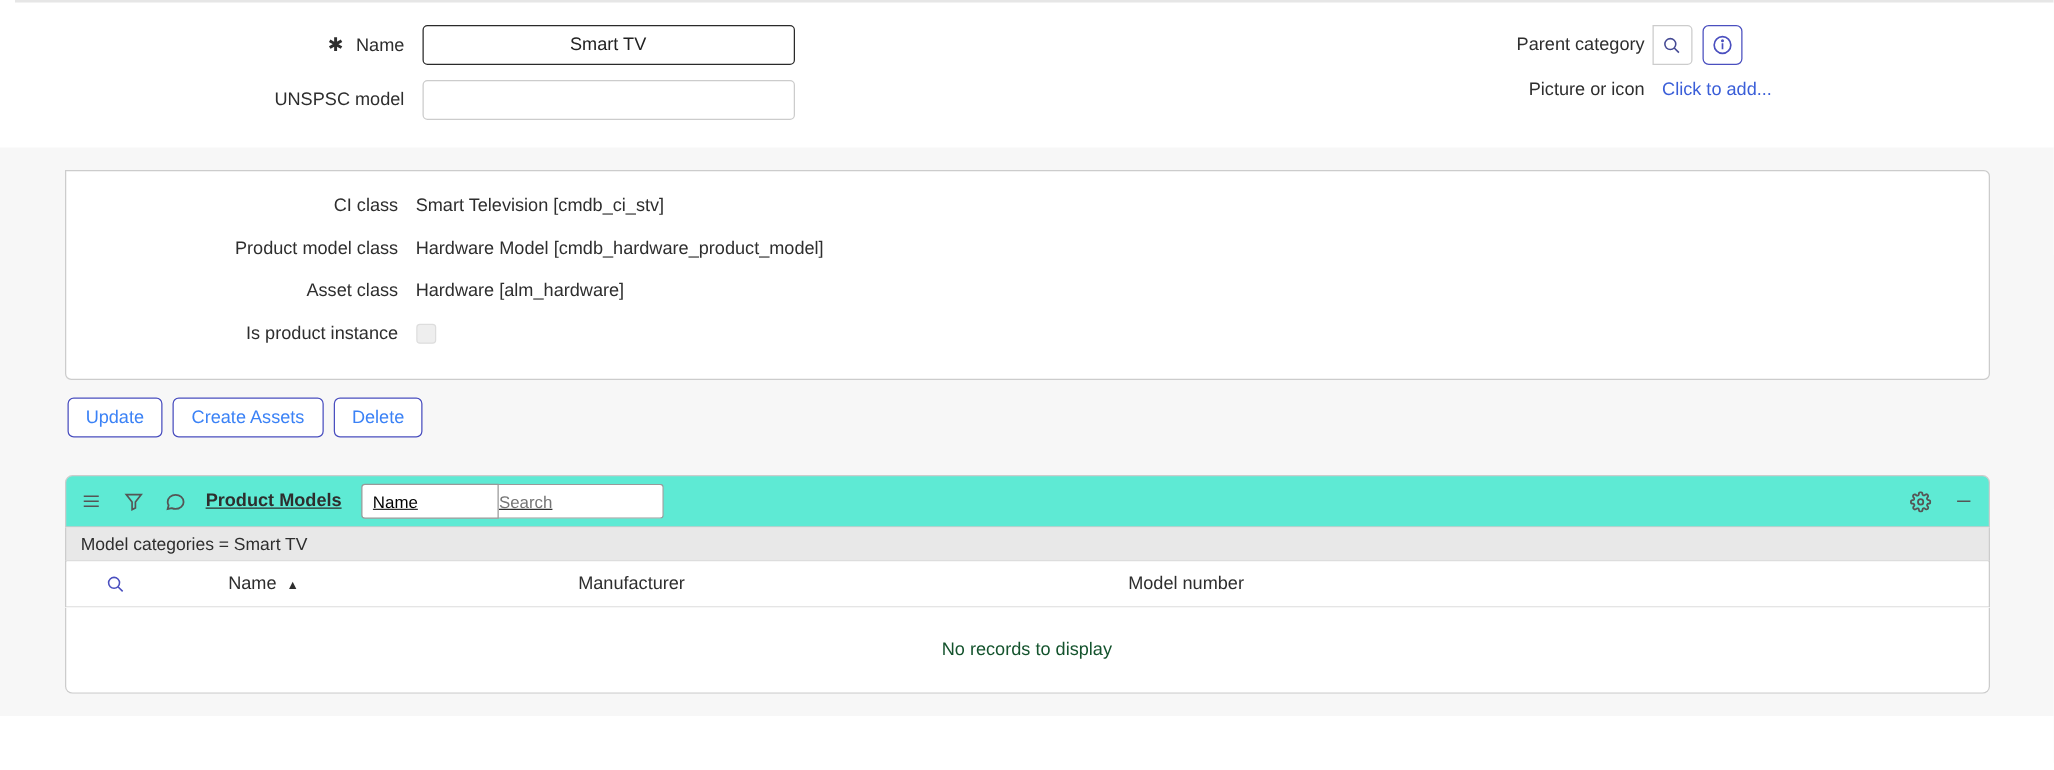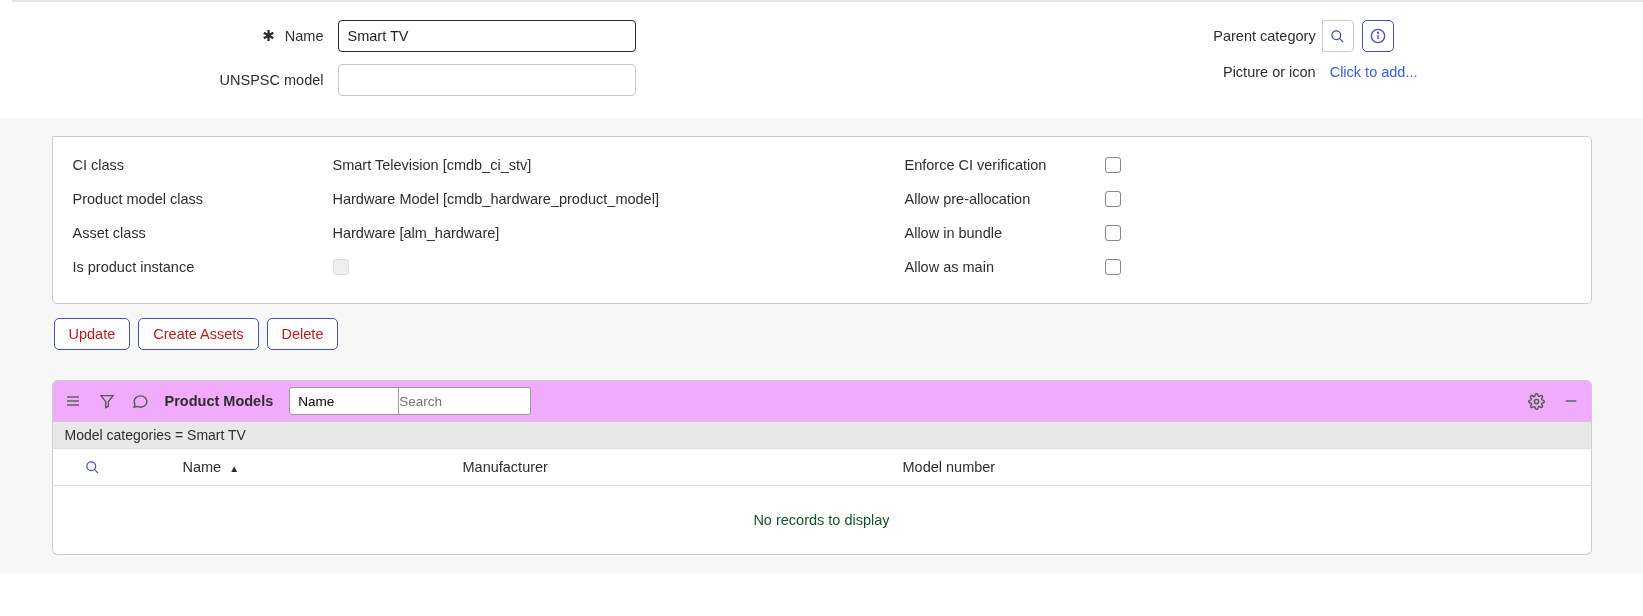--- a/index.html
+++ b/index.html
@@ -45,20 +45,21 @@
     font-size: 15px;
   }
   .text-input {
     width: 298px;
     height: 32px;
     border: 1px solid #ccc;
     border-radius: 4px;
     padding: 0 9px;
     font-size: 14.5px;
     color: #222;
+    text-align: center;
   }
   .text-input.focused {
     border: 1px solid #2a2a2a;
   }
   .parent-cat-wrap {
     display: flex;
     align-items: center;
     gap: 8px;
   }
   .parent-input {
@@ -144,21 +145,21 @@
     gap: 18px;
   }
   .panel-col.left { margin-left: 20px; }
   .panel-col.right { margin-right: 470px; }
   .panel-row {
     display: flex;
     align-items: center;
   }
   .panel-label {
     width: 260px;
-    text-align: left;
+    text-align: right;
     padding-right: 14px;
     font-size: 14.5px;
   }
   .panel-label.right-lbl { width: 200px; }
   .panel-value {
     font-size: 14.5px;
   }
   .checkbox {
     width: 16px;
     height: 16px;
@@ -176,36 +177,37 @@
   .action-row {
     display: flex;
     gap: 8px;
     margin: 14px 0 0 2px;
   }
   .action-btn {
     padding: 7px 14px;
     border: 1px solid #4a4fbf;
     border-radius: 5px;
     background: #fff;
-    color: #b91c1c;
+    color: #3b82f6;
     font-size: 14.5px;
     cursor: pointer;
   }
 
   .list-section {
     margin-top: 30px;
   }
   .list-toolbar {
     display: flex;
     align-items: center;
-    background: #f0abfc;
+    background: #5eead4;
     border: 1px solid #ccc;
     border-radius: 6px 6px 0 0;
     padding: 6px 10px;
     gap: 14px;
+    text-decoration: underline;
   }
   .toolbar-spacer { flex: 1; }
   .list-title {
     font-weight: 600;
     font-size: 14.5px;
     margin-right: 2px;
   }
   .select-wrap {
     display: flex;
     align-items: center;
@@ -345,38 +347,20 @@
         </div>
         <div class="panel-row">
           <div class="panel-label">Asset class</div>
           <div class="panel-value">Hardware [alm_hardware]</div>
         </div>
         <div class="panel-row">
           <div class="panel-label">Is product instance</div>
           <div class="checkbox disabled"></div>
         </div>
       </div>
-      <div class="panel-col right">
-        <div class="panel-row">
-          <div class="panel-label right-lbl">Enforce CI verification</div>
-          <div class="checkbox"></div>
-        </div>
-        <div class="panel-row">
-          <div class="panel-label right-lbl">Allow pre-allocation</div>
-          <div class="checkbox"></div>
-        </div>
-        <div class="panel-row">
-          <div class="panel-label right-lbl">Allow in bundle</div>
-          <div class="checkbox"></div>
-        </div>
-        <div class="panel-row">
-          <div class="panel-label right-lbl">Allow as main</div>
-          <div class="checkbox"></div>
-        </div>
-      </div>
     </div>
 
     <div class="action-row">
       <button class="action-btn">Update</button>
       <button class="action-btn">Create Assets</button>
       <button class="action-btn">Delete</button>
     </div>
 
     <div class="list-section">
       <div class="list-toolbar">

